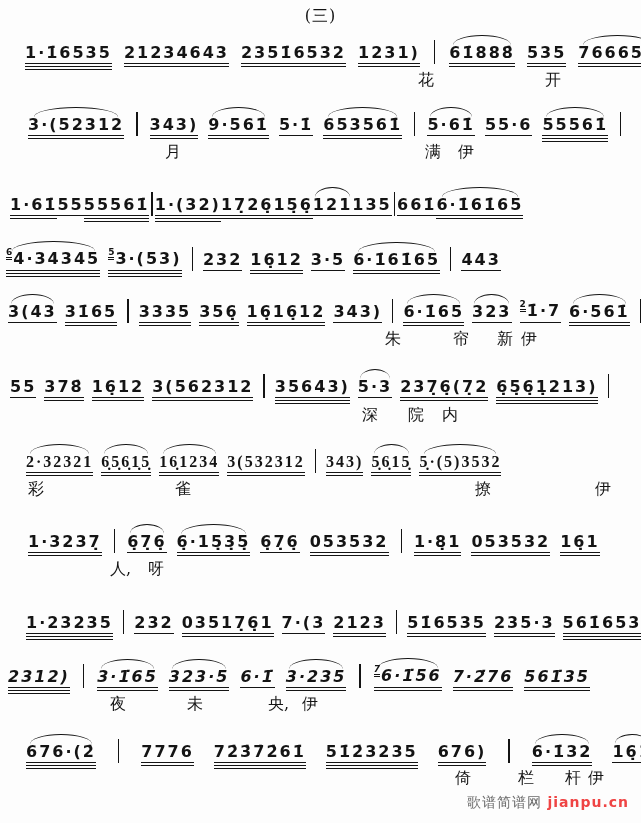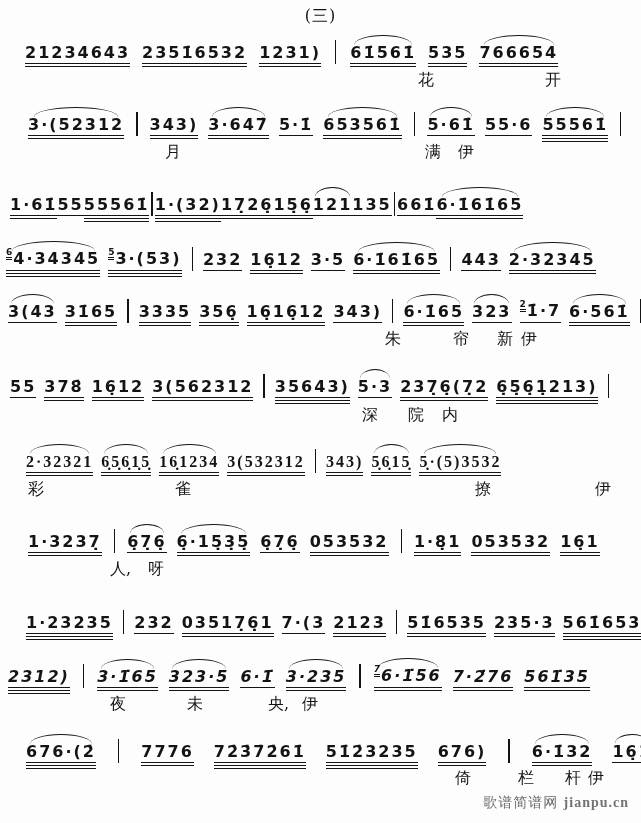--- a/index.html
+++ b/index.html
@@ -82,35 +82,36 @@
   .watermark .domain{font-weight:700;}
 </style>
 </head>
 <body>
 
 <div id="page" style="background: rgb(253, 253, 253);">
   <div class="title">(三)</div>
 
   <div id="score">
       <div class="score-line" style="top: 40px; left: 25px; gap: 12px;">
+        <span class="grp u3">1·1̇6535</span>
         <span class="grp u2">21234643</span>
         <span class="grp u2">2351̇6532</span>
         <span class="grp u2">1231)</span>
         <span class="bar"></span>
-        <span class="grp u2 arc">61̇561̇</span>
+        <span class="grp u2 arc">61̇888̇</span>
         <span class="grp u2">535</span>
         <span class="grp u2 arc">766654</span>
       </div>
       <span class="lyric" style="left: 418px; top: 72px;">花</span>
       <span class="lyric" style="left: 545px; top: 72px;">开</span>
       <div class="score-line" style="top: 112px; left: 28px; gap: 10px;">
         <span class="grp u2 arc">3·(52312</span>
         <span class="bar"></span>
         <span class="grp u2">343)</span>
-        <span class="grp u2 arc">3·647̇</span>
+        <span class="grp u2 arc">9·561̇</span>
         <span class="grp u1">5·1̇</span>
         <span class="grp u2 arc">653561̇</span>
         <span class="bar"></span>
         <span class="grp u1 arc">5·61̇</span>
         <span class="grp u1">55·6</span>
         <span class="grp u3 arc">55561̇</span>
         <span class="bar"></span>
       </div>
       <span class="lyric" style="left: 165px; top: 144px;">月</span>
       <span class="lyric" style="left: 425px; top: 144px;">满</span>
@@ -131,21 +132,20 @@
       <div class="score-line" style="top: 247px; left: 6px; gap: 8px;">
         <span class="grp u3 arc"><span class="grace">6</span>4·34345</span>
         <span class="grp u3"><span class="grace">5</span>3·(53)</span>
         <span class="bar"></span>
         <span class="grp u1">232</span>
         <span class="grp u2">16̣12</span>
         <span class="grp u1">3·5</span>
         <span class="grp u2 arc">6·1̇61̇65</span>
         <span class="bar"></span>
         <span class="grp u1">443</span>
-        <span class="grp u2 arc">2·32345</span>
       </div>
       <div class="score-line" style="top: 299px; left: 8px; gap: 8px;">
         <span class="grp u1 arc">3(43</span>
         <span class="grp u2">31̇65</span>
         <span class="bar"></span>
         <span class="grp u2">3335</span>
         <span class="grp u2">356̣</span>
         <span class="grp u2">16̣16̣12</span>
         <span class="grp u1">343)</span>
         <span class="bar"></span>
@@ -243,15 +243,15 @@
         <span class="grp u1 arc"><span class="grace">7</span>6·7</span>
       </div>
       <span class="lyric" style="left: 455px; top: 770px;">倚</span>
       <span class="lyric" style="left: 518px; top: 770px;">栏</span>
       <span class="lyric" style="left: 565px; top: 770px;">杆</span>
       <span class="lyric" style="left: 588px; top: 770px;">伊</span>
     </div>
 
   <div class="watermark">
     <span class="site">歌谱简谱网</span>
-    <span class="domain" style="color: #737373; font-family: Liberation Serif, serif;">jianpu.cn</span>
+    <span class="domain" style="color: #ef4444;">jianpu.cn</span>
   </div>
 </div>
 
 </body></html>

